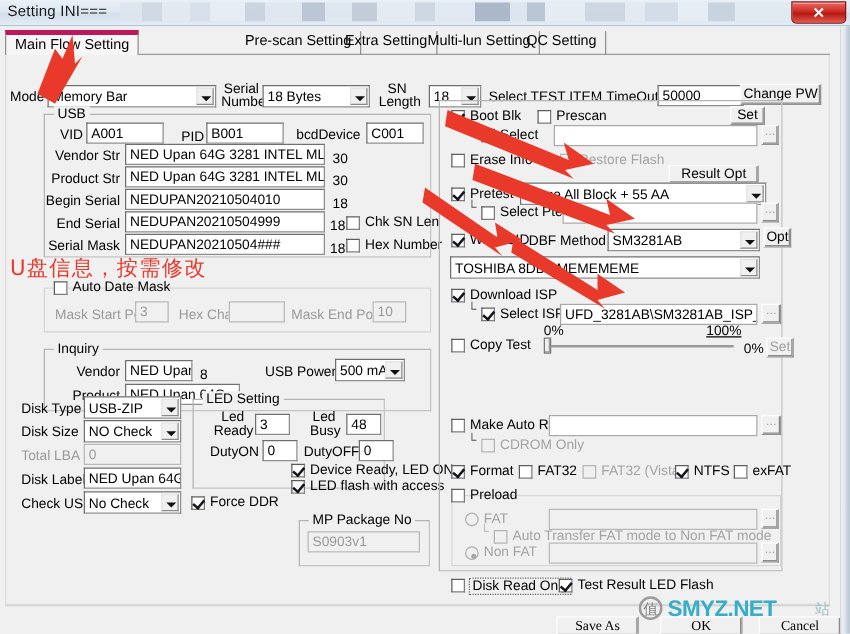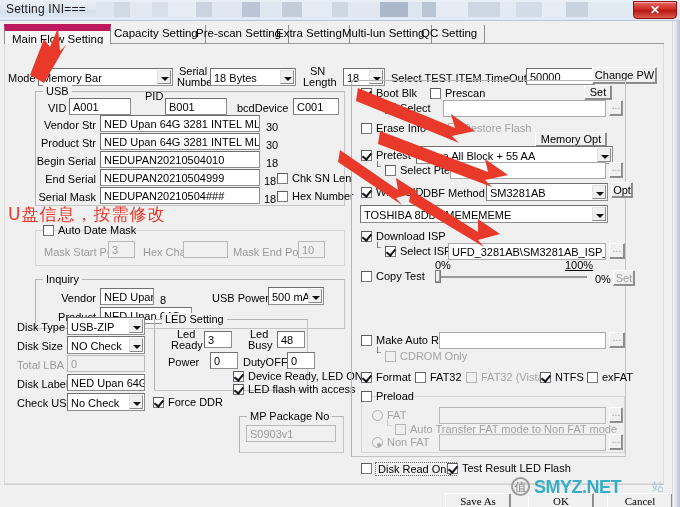--- a/index.html
+++ b/index.html
@@ -69,21 +69,21 @@
     font-size: 11.5px; color: #000;
     padding: 2px 7px 0 7px;
     border-right: 1px solid #8f8f8f;
     white-space: nowrap;
     background: transparent;
   }
   .tab.active {
     top: 0; height: 20px;
     background: #f6f6f6;
     border-left: 1px solid #8f8f8f;
-    border-top: 7px solid #be185d;
+    border-top: 4px solid #be185d;
     font-weight: normal;
   }
 
   .panel {
     position: absolute; left: 4px; top: 23px; width: 660px; height: 440px;
     background: #f0f0f0; border: 1px solid #dcdcdc; border-top: none;
   }
 
   
   .lbl { position: absolute; font-size: 11px; color: #000; white-space: nowrap; }
@@ -226,21 +226,20 @@
   <div class="titlebar">
     <div class="title-text">Setting  INI===</div>
     <div class="title-mosaic"></div>
     <div class="close-btn">✕</div>
   </div>
 
   <div class="client">
 
     <div class="tabstrip">
       <div class="tab active" style="left:0px;">Main Flow Setting</div>
-      <div class="tab" style="left:103px;">Capacity Setting</div>
       <div class="tab" style="left:185px;">Pre-scan Setting</div>
       <div class="tab" style="left:265px;">Extra Setting</div>
       <div class="tab" style="left:331px;">Multi-lun Setting</div>
       <div class="tab" style="left:410px;">QC Setting</div>
     </div>
 
     <div class="panel">
 
       <div class="lbl" style="left:3px; top:28px;">Mode</div>
       <div class="combo" style="left:33px; top:24px; width:135px;">
@@ -268,21 +267,21 @@
       <div class="lbl" style="left:480px; top:28px;">TimeOut</div>
       <div class="inp" style="left:521px; top:24px; width:69px;">50000</div>
       <div class="btn" style="left:587px; top:23px; width:65px;">Change PW</div>
 
       <div class="group" style="left:30px; top:47px; width:310px; height:115px;">
         <span class="cap">USB</span>
       </div>
 
       <div class="lbl" style="left:43px; top:58px;">VID</div>
       <div class="inp" style="left:64px; top:54px; width:62px;">A001</div>
-      <div class="lbl" style="left:140px; top:46px;">PID</div>
+      <div class="lbl" style="left:140px; top:60px;">PID</div>
       <div class="inp" style="left:160px; top:54px; width:62px;">B001</div>
       <div class="lbl" style="left:232px; top:58px;">bcdDevice</div>
       <div class="inp" style="left:288px; top:54px; width:46px;">C001</div>
 
       <div class="lbl r" style="left:35px; top:75px; width:56px;">Vendor Str</div>
       <div class="inp" style="left:95px; top:71px; width:160px;">NED Upan 64G 3281 INTEL MLC</div>
       <div class="lbl" style="left:261px; top:77px;">30</div>
 
       <div class="lbl r" style="left:30px; top:93px; width:61px;">Product Str</div>
       <div class="inp" style="left:95px; top:89px; width:160px;">NED Upan 64G 3281 INTEL MLC</div>
@@ -365,21 +364,21 @@
 
       <div class="group" style="left:149px; top:275px; width:154px; height:72px;">
         <span class="cap">LED Setting</span>
       </div>
       <div class="lbl" style="left:172px; top:284px;">Led</div>
       <div class="lbl" style="left:166px; top:295px;">Ready</div>
       <div class="inp" style="left:199px; top:287px; width:28px;">3</div>
       <div class="lbl" style="left:245px; top:284px;">Led</div>
       <div class="lbl" style="left:243px; top:295px;">Busy</div>
       <div class="inp" style="left:272px; top:287px; width:28px;">48</div>
-      <div class="lbl" style="left:163px; top:312px;">Power</div>
+      <div class="lbl" style="left:163px; top:312px;">DutyON</div>
       <div class="inp" style="left:205px; top:308px; width:28px;">0</div>
       <div class="lbl" style="left:238px; top:312px;">DutyOFF</div>
       <div class="inp" style="left:282px; top:308px; width:28px;">0</div>
       <div class="cb" style="left:228px; top:326px;">
         <span class="box">
             <span class="tick"></span>
           </span>
         <span class="txt">Device Ready, LED ON</span>
       </div>
       <div class="cb" style="left:228px; top:339px;">
@@ -417,21 +416,21 @@
       <div class="btn sm dim" style="left:604px; top:56px; width:14px; height:16px; line-height:9px;">...</div>
 
       <div class="cb" style="left:356px; top:78px;">
         <span class="box off"></span>
         <span class="txt">Erase Info</span>
       </div>
       <div class="cb" style="left:443px; top:78px;">
         <span class="box disabled"></span>
         <span class="txt dim">Restore Flash</span>
       </div>
-      <div class="btn" style="left:530px; top:88px; width:72px; height:15px; line-height:13px;">Memory Opt</div>
+      <div class="btn" style="left:530px; top:88px; width:72px; height:15px; line-height:13px;">Result Opt</div>
 
       <div class="cb" style="left:356px; top:105px;">
         <span class="box">
             <span class="tick"></span>
           </span>
         <span class="txt">Pretest</span>
       </div>
       <div class="combo" style="left:411px; top:102px; width:197px;">
         <span>Erase All Block + 55 AA</span>
         <span class="arrow"></span>

